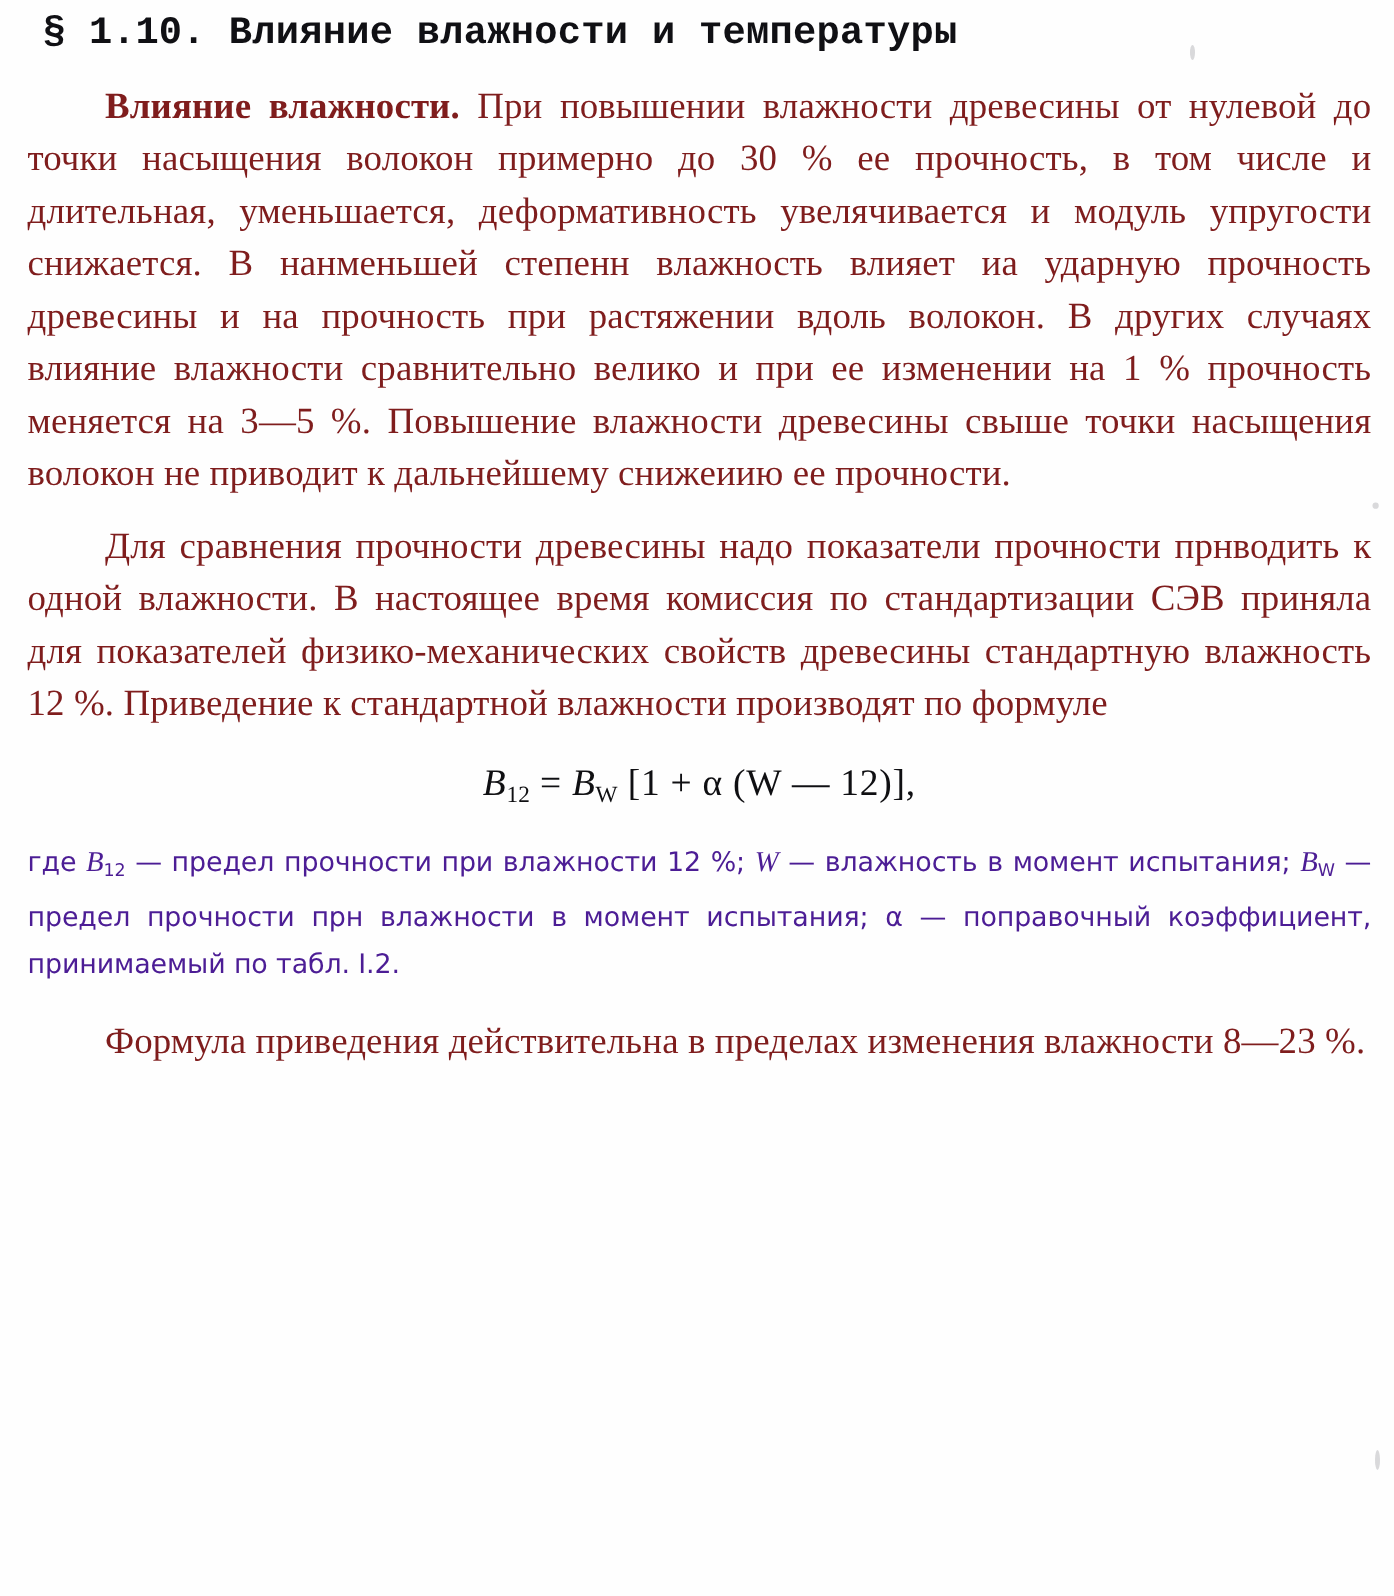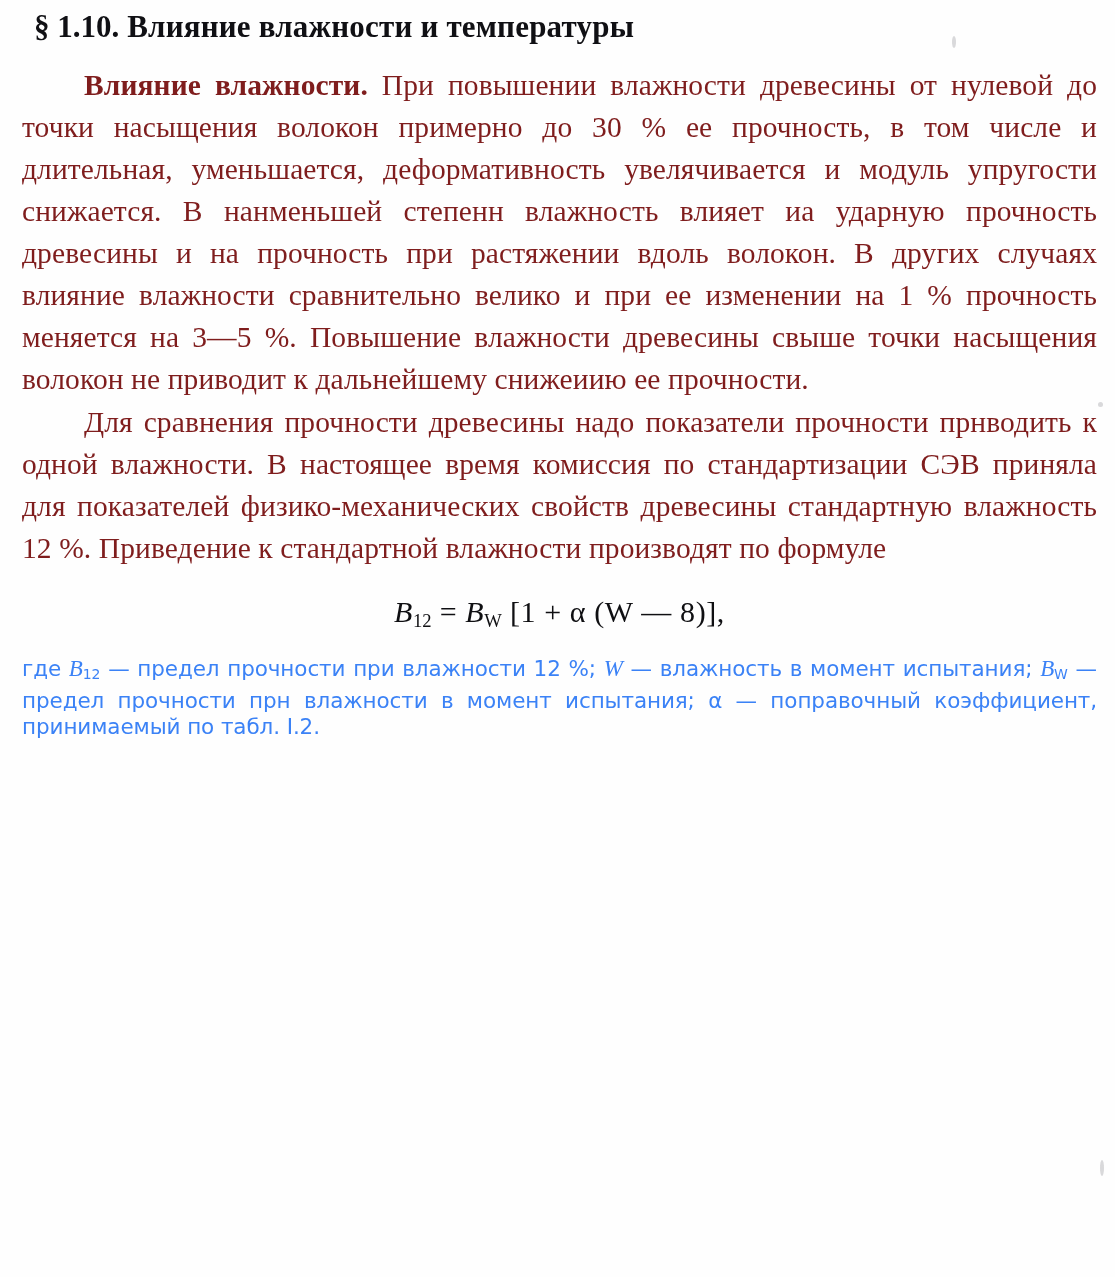--- a/index.html
+++ b/index.html
@@ -25,21 +25,21 @@
   }
   .inner {
     position: absolute;
     left: 22px;
     top: 8px;
     width: 1075px;
   }
 
   
   .heading {
-    font-family: Liberation Serif, serif;
+    font-family: Liberation Mono, monospace;
     font-weight: bold;
     font-size: 31px;
     line-height: 1.22;
     letter-spacing: 0.2px;
     color: #101014;
     margin: 0 0 18px 0;
   }
   .heading .l1 { display: block; padding-left: 12px; }
   .heading .l2 { display: block; padding-left: 8px; }
   .heading .sect { letter-spacing: 0px; }
@@ -47,21 +47,21 @@
   
   .para {
     font-size: 29.5px;
     line-height: 42px;
     text-align: justify;
     text-justify: inter-word;
     margin: 0;
     color: #7f1d1d;
     letter-spacing: 0.1px;
   }
-  .para + .para { margin-top: 1px; }
+  .para + .para { margin-top: 16px; }
   .indent { text-indent: 62px; }
   .lead { font-weight: bold; }
 
   
   .formula {
     text-align: center;
     font-family: "Liberation Serif", "DejaVu Serif", serif;
     font-size: 30px;
     margin: 26px 0 24px 0;
     letter-spacing: 0.6px;
@@ -71,24 +71,24 @@
   .formula sub {
     font-size: 0.62em;
     vertical-align: -0.28em;
     letter-spacing: 0;
   }
 
   
   .smallnote {
     font-family: "DejaVu Sans", "Liberation Sans", sans-serif;
     font-size: 21.5px;
-    line-height: 26px;
+    line-height: 37px;
     text-align: justify;
     letter-spacing: -0.1px;
-    color: #3b82f6;
+    color: #4c1d95;
     margin: 0 0 22px 0;
   }
   .smallnote i { font-family: "Liberation Serif", serif; font-style: italic; font-size: 23px; }
   .smallnote sub { font-size: 0.65em; vertical-align: -0.25em; }
 
   
   .speck {
     position: absolute;
     background: #b9b9bd;
     border-radius: 50%;
@@ -110,25 +110,26 @@
     </h1>
 
     <p class="para indent"><span class="lead">Влияние влажности.</span><span> При повышении влажности древесины от нулевой до точки насыщения волокон примерно до 30 %  ее  прочность, в том  числе и длительная, уменьшается, деформативность увелячивается и модуль упругости снижается. В нанменьшей степенн влажность влияет иа ударную прочность древесины и на прочность при растяжении вдоль волокон. В других случаях влияние влажности сравнительно велико и при ее изменении на 1 % прочность меняется на 3—5 %. Повышение влажности древесины свыше  точки  насыщения  волокон не приводит к дальнейшему снижеиию ее прочности.</span></p>
 
     <p class="para indent"><span>Для сравнения прочности древесины надо показатели прочности прнводить к одной  влажности. В настоящее время  комиссия по стандартизации СЭВ  приняла для показателей физико-механических свойств древесины стандартную влажность  12 %. Приведение  к  стандартной влажности производят по формуле</span></p>
 
     <div class="formula">
       <i>B</i><sub>12</sub>
       <span>=</span>
       <i>B</i><sub>W</sub>
-      <span>[1 + α (W — 8)],</span>
+      <span>[1 + α (W — 12)],</span>
     </div>
 
     <p class="smallnote"><span>где </span><i>B</i><sub>12</sub><span> — предел прочности при влажности 12 %; </span><i>W</i><span> — влажность в момент испытания; </span><i>B</i><sub>W</sub><span> — предел прочности прн влажности в момент испытания; α — поправочный коэффициент, принимаемый по табл. I.2.</span></p>
 
+    <p class="para indent"><span>Формула приведения действительна в пределах изменения влажности 8—23 %.</span></p>
 
 
   </div>
 
   <span class="speck" style="left:952px;top:36px;width:4px;height:12px;"></span>
   <span class="speck" style="left:1098px;top:402px;width:5px;height:5px;"></span>
   <span class="speck" style="left:1100px;top:1160px;width:4px;height:16px;"></span>
 </div>
 
 </body></html>

